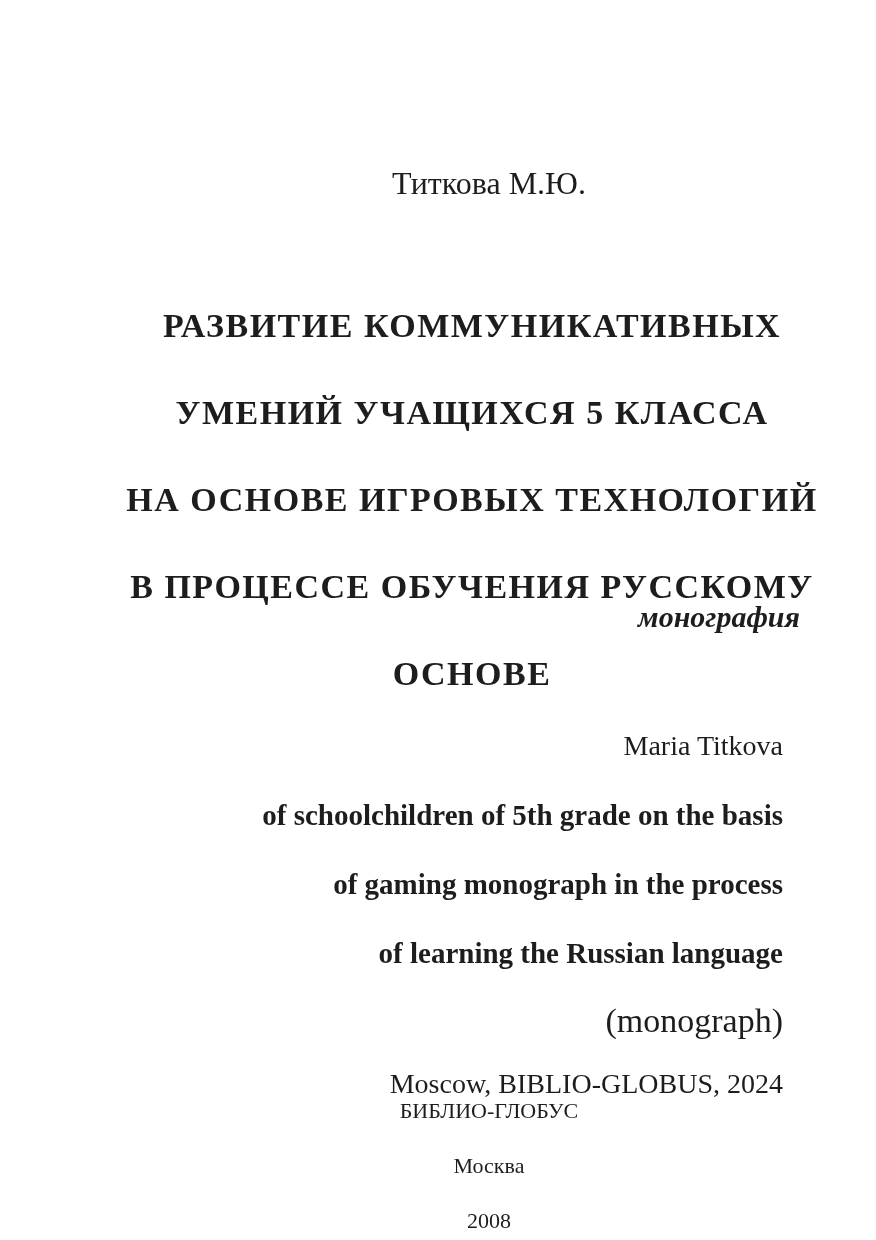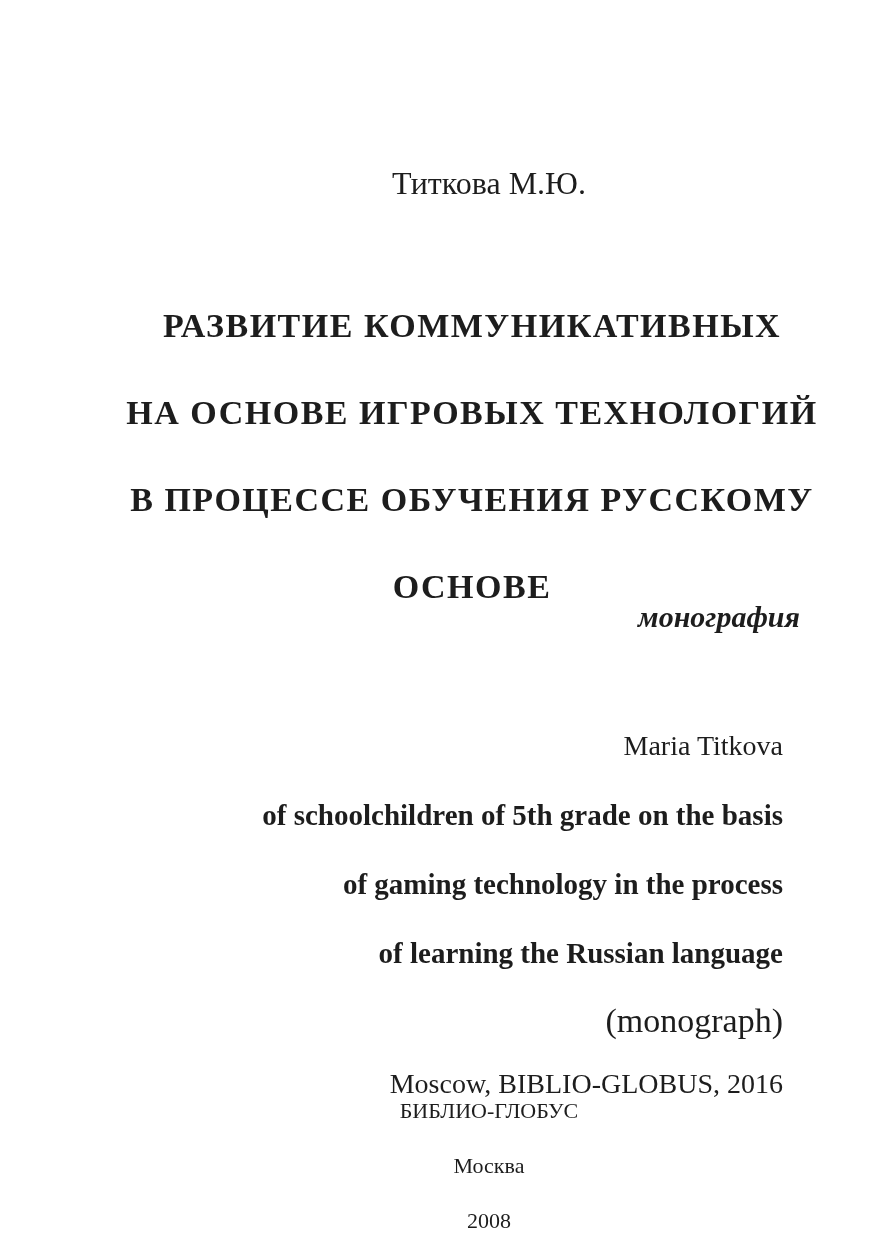--- a/index.html
+++ b/index.html
@@ -88,34 +88,35 @@
 </style>
 </head>
 <body>
 
 <div class="page">
 
   <div class="author-ru">Титкова М.Ю.</div>
 
   <div class="title-ru">
     <div class="title-line">РАЗВИТИЕ КОММУНИКАТИВНЫХ</div>
+    <div class="title-line">УМЕНИЙ УЧАЩИХСЯ 5 КЛАССА</div>
     <div class="title-line">НА ОСНОВЕ ИГРОВЫХ ТЕХНОЛОГИЙ</div>
     <div class="title-line">В ПРОЦЕССЕ ОБУЧЕНИЯ РУССКОМУ</div>
     <div class="title-line">ОСНОВЕ</div>
   </div>
 
   <div class="subtitle-ru">монография</div>
 
   <div class="english-block">
     <div class="en-author">Maria Titkova</div>
     <div class="en-title-line">of schoolchildren of 5th grade on the basis</div>
-    <div class="en-title-line">of gaming technology in the process</div>
+    <div class="en-title-line">of gaming monograph in the process</div>
     <div class="en-title-line">of learning the Russian language</div>
     <div class="en-subtitle">(monograph)</div>
-    <div class="en-imprint">Moscow, BIBLIO-GLOBUS, 2016</div>
+    <div class="en-imprint">Moscow, BIBLIO-GLOBUS, 2024</div>
   </div>
 
   <div class="imprint-ru">
     <div>БИБЛИО-ГЛОБУС</div>
     <div>Москва</div>
     <div>2008</div>
   </div>
 
 </div>
 

